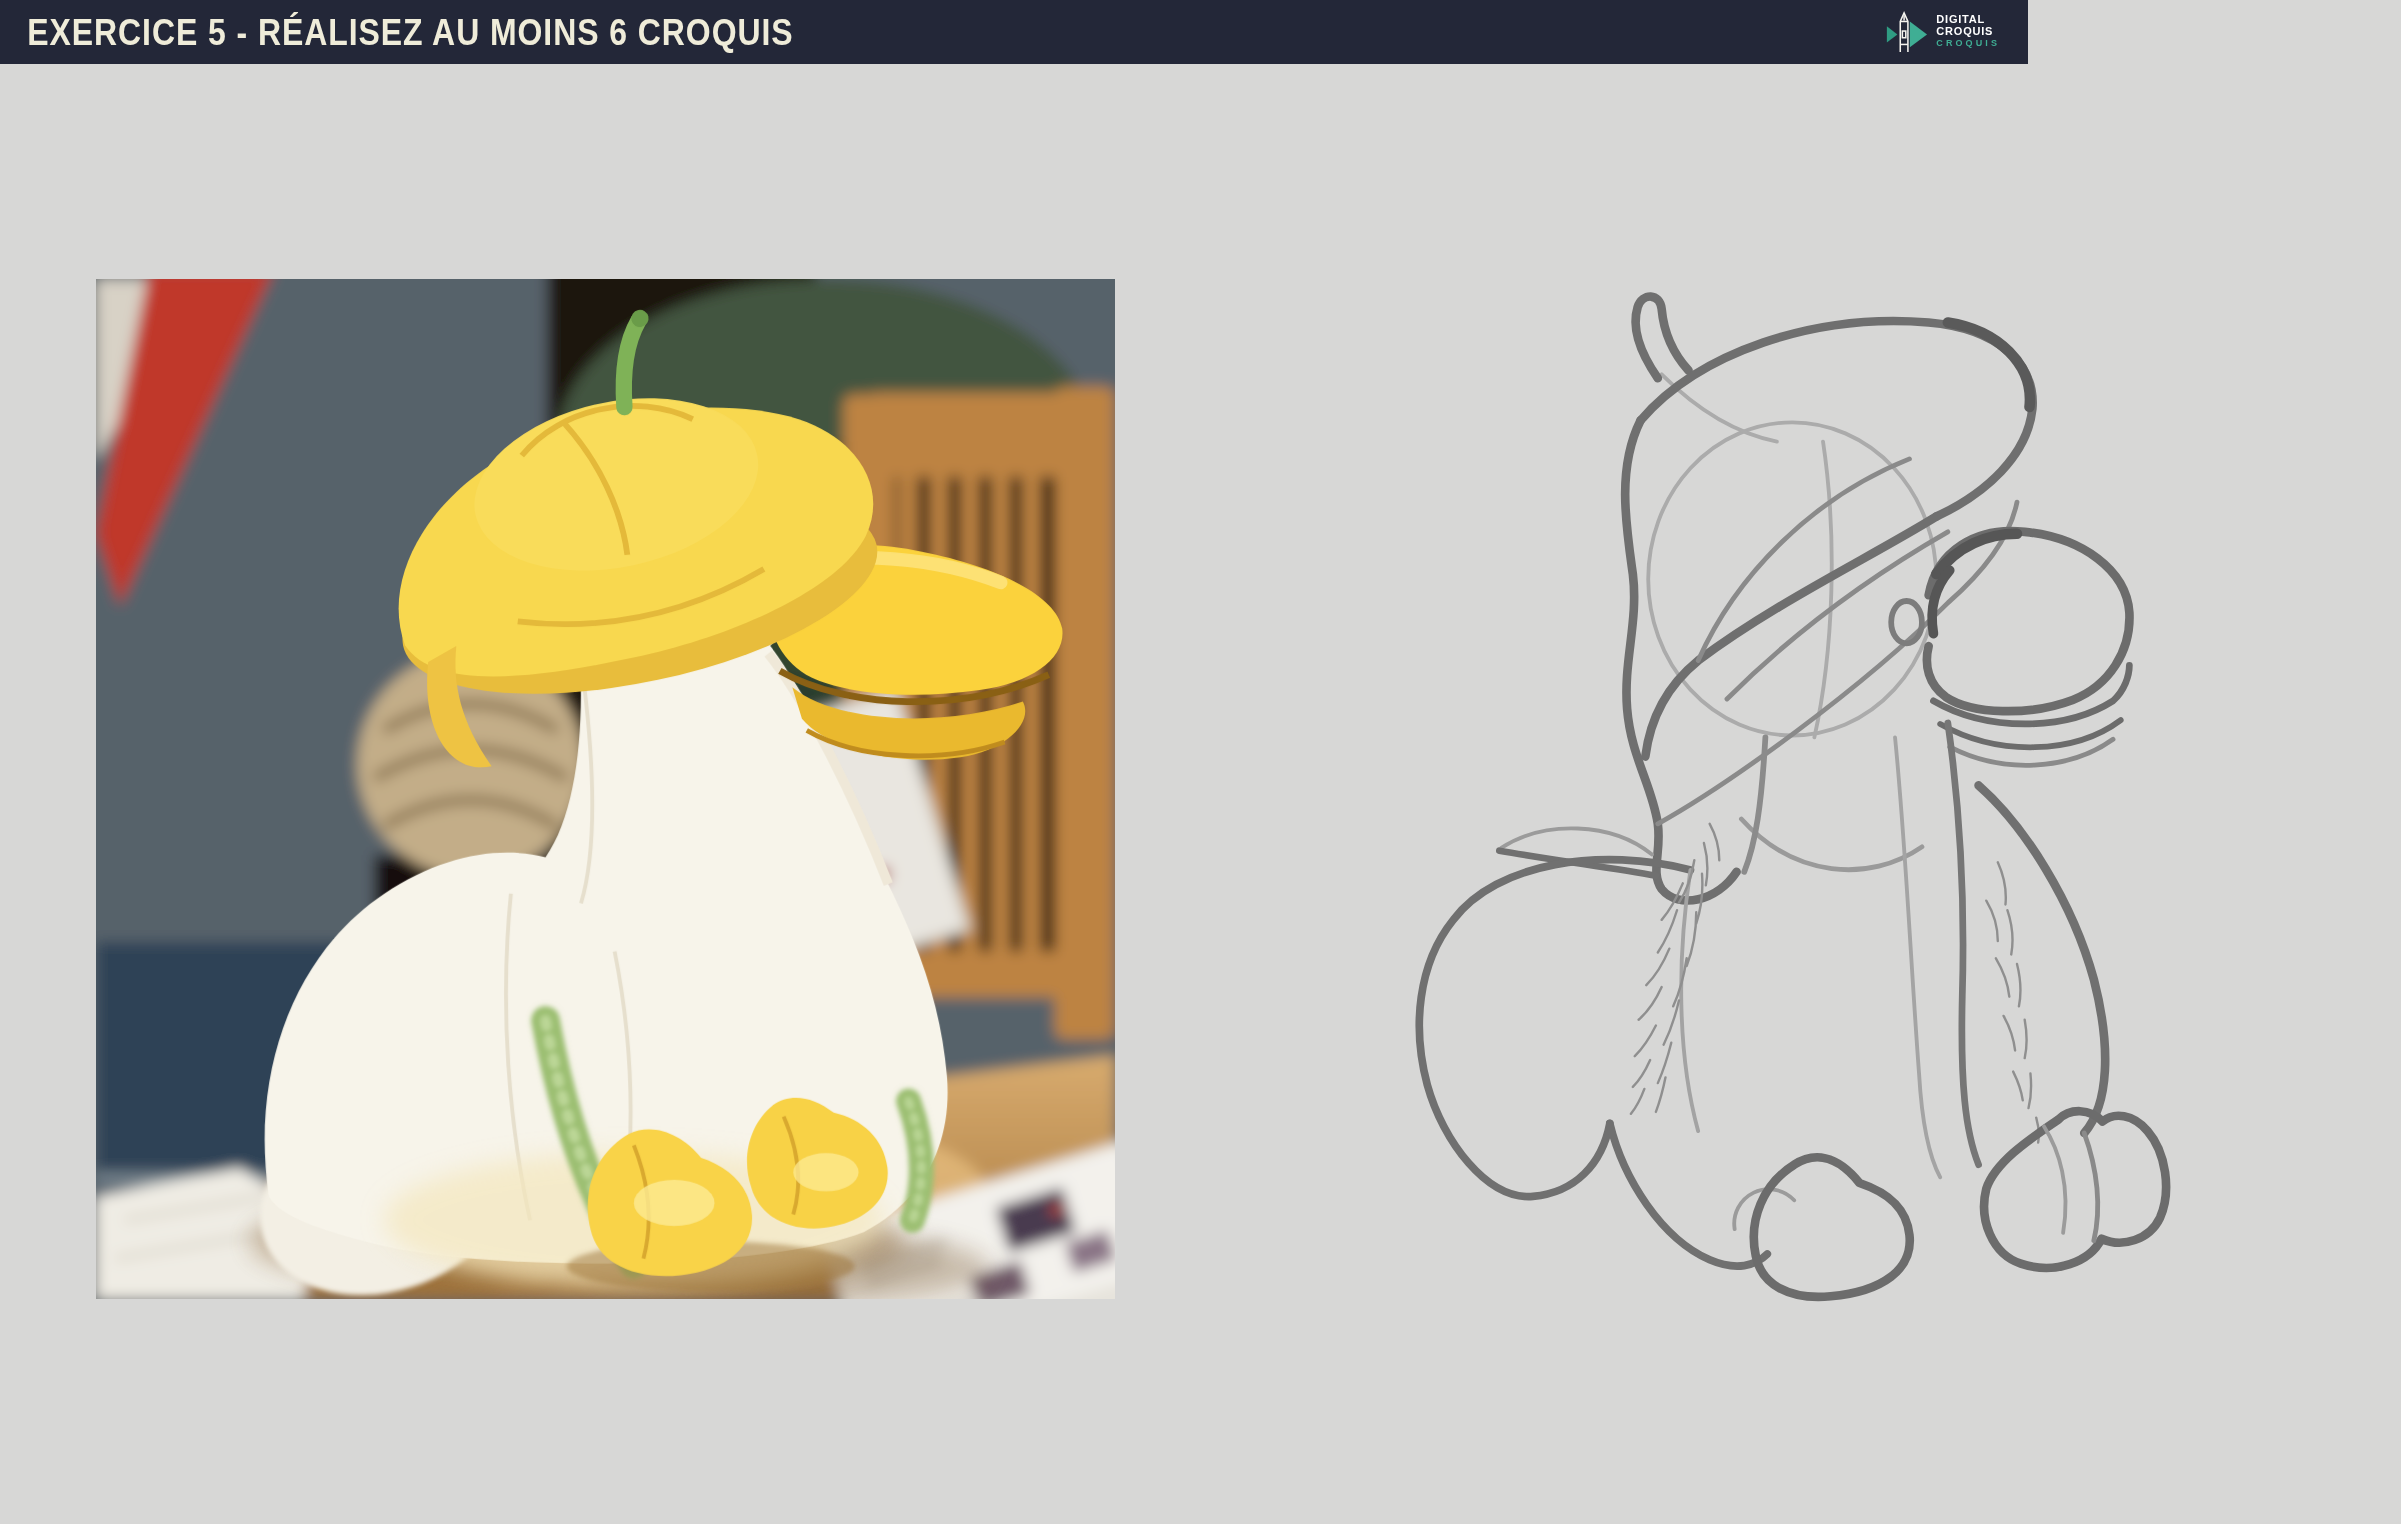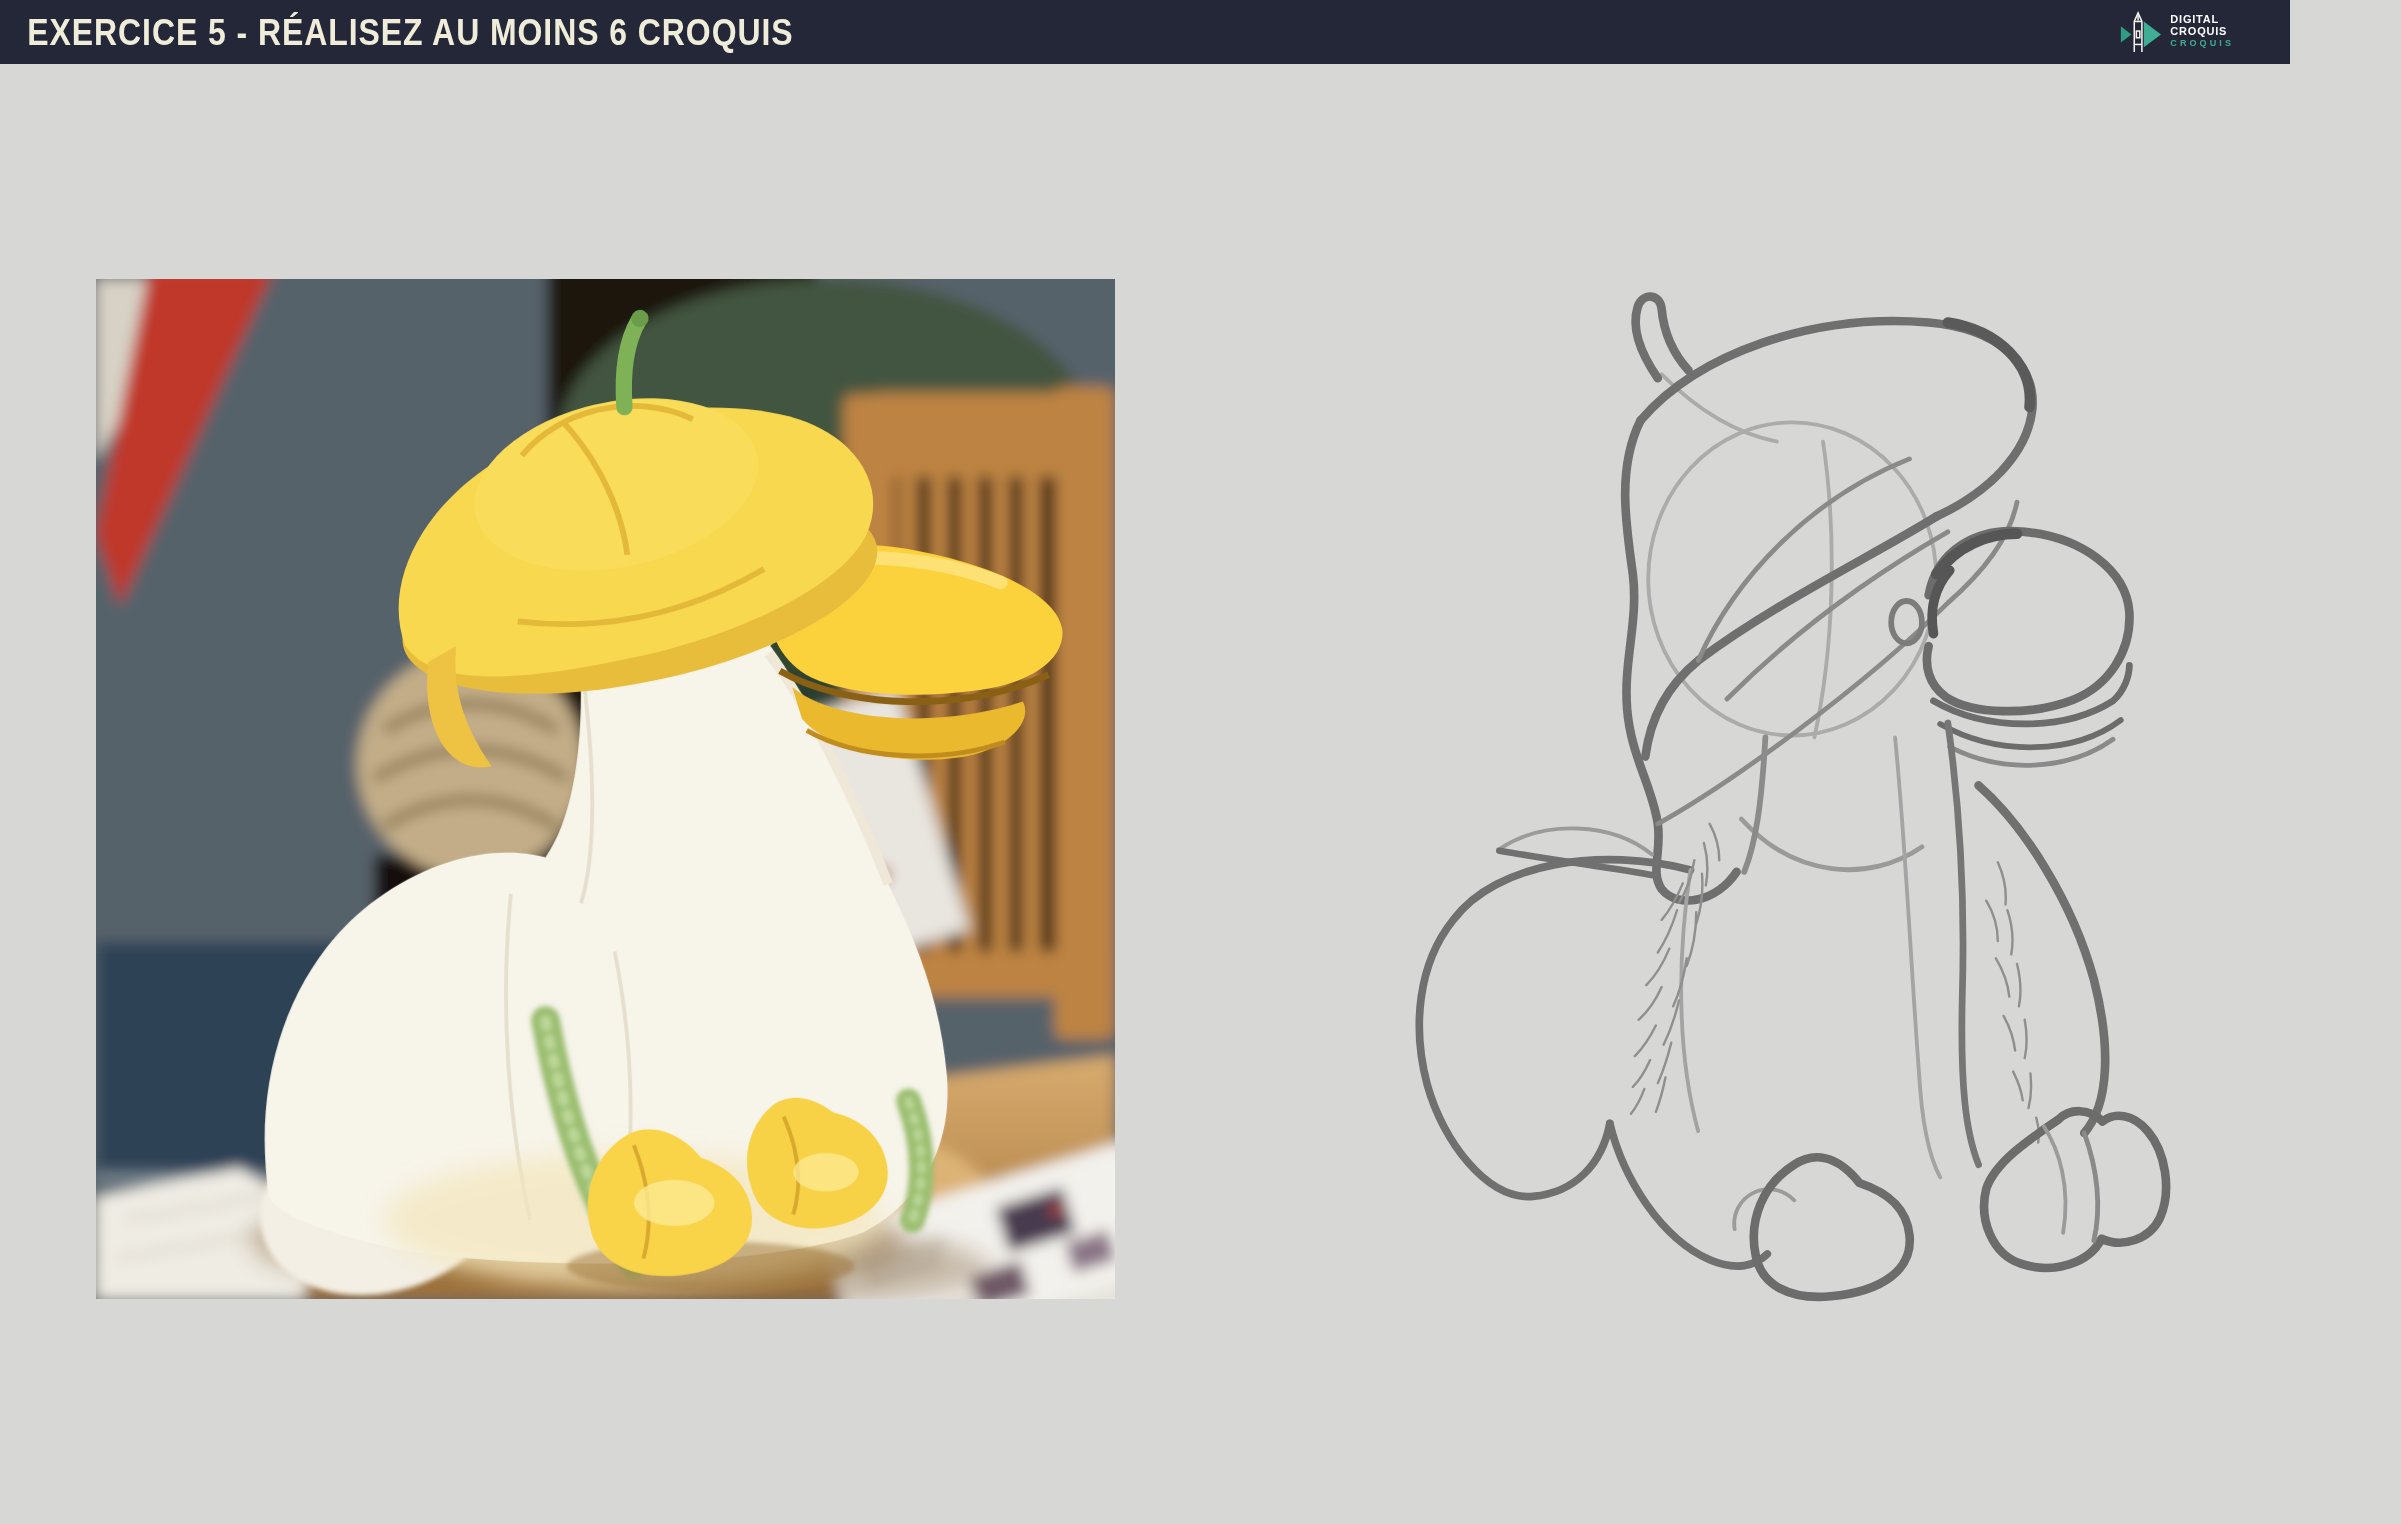--- a/index.html
+++ b/index.html
@@ -1,24 +1,24 @@
 <!DOCTYPE html>
 <html><head>
 <meta charset="utf-8">
 <style>
   html,body{margin:0;padding:0;}
   .page{position:relative;width:2402px;height:1525px;background:#d7d7d6;overflow:hidden;
         font-family:"Liberation Sans",sans-serif;}
   
-  .header{position:absolute;left:0;top:0;width:2290px;height:64px;background:#232738;
+  .header{position:absolute;left:0;top:0;width:2028px;height:64px;background:#232738;
           display:flex;align-items:center;justify-content:space-between;}
   .title{color:#efecd9;font-size:34px;font-weight:700;letter-spacing:1px;
          padding-left:29px;white-space:nowrap;transform:scaleX(.94) scaleY(1.08);
          transform-origin:left center;}
-  .logo{display:flex;align-items:center;gap:8.6px;margin-right:56px;}
+  .logo{display:flex;align-items:center;gap:8.6px;margin-right:28px;}
   .logo-text{display:flex;flex-direction:column;line-height:11.5px;}
   .logo-line{color:#ffffff;font-size:11px;font-weight:700;letter-spacing:0.8px;}
   .logo-school{color:#3fae94;font-size:9px;font-weight:700;letter-spacing:3.1px;margin-top:1px;}
   
   .photo-fig{position:absolute;left:96px;top:279px;width:1019px;height:1020px;}
   .sketch-fig{position:absolute;left:1410px;top:286px;width:778px;height:1018px;}
   svg{display:block;}
 </style>
 </head>
 <body>

